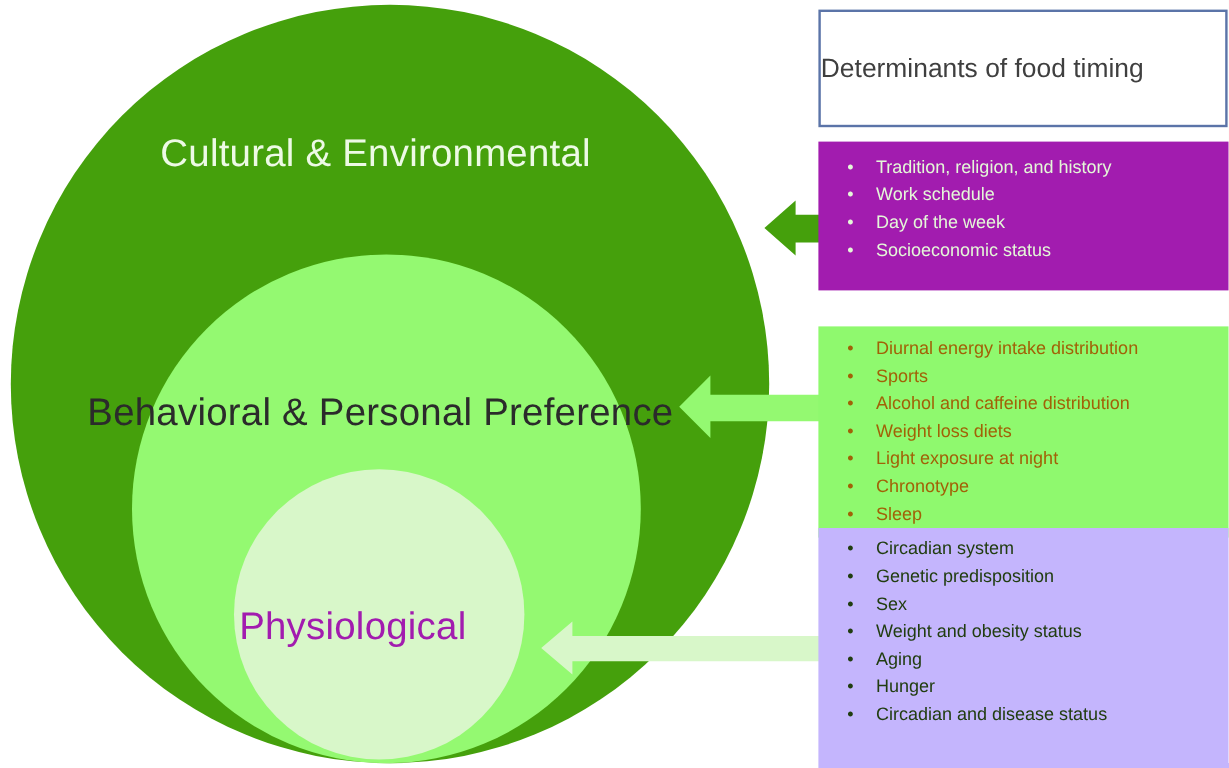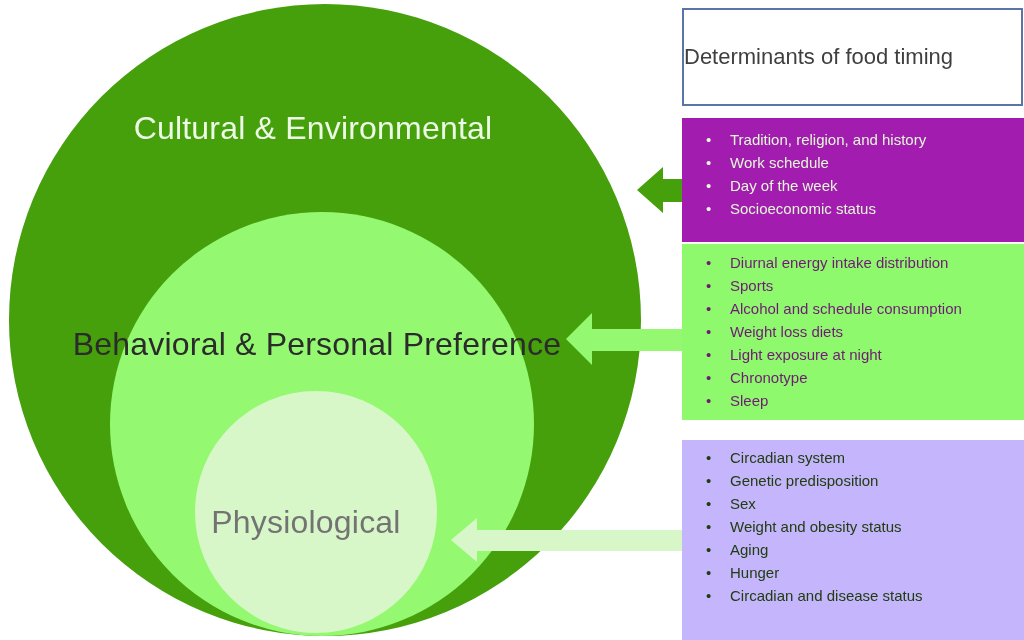--- a/index.html
+++ b/index.html
@@ -18,21 +18,21 @@
 
   .circle-label {
     position: absolute;
     transform: translate(-50%, -50%);
     white-space: nowrap;
     font-size: 32px;
     letter-spacing: 0.2px;
   }
   .circle-label.l1 { left: 313px; top: 128px; color: #edfae5; }
   .circle-label.l2 { left: 317px; top: 344px; color: #2b2b2b; }
-  .circle-label.l3 { left: 306px; top: 522px; color: #737373; }
+  .circle-label.l3 { left: 294px; top: 522px; color: #a21caf; }
 
   .arrows { position: absolute; left: 0; top: 0; width: 1024px; height: 640px; }
 
   .title-box {
     position: absolute;
     left: 682px; top: 8px;
     width: 337px; height: 94px;
     background: #ffffff;
     border: 2px solid #5b74a8;
     display: flex;
@@ -56,21 +56,21 @@
     font-size: 15px;
     line-height: 23px;
     white-space: nowrap;
   }
   .info-box li::before {
     content: "\2022";
     position: absolute;
     left: 16px;
   }
   .info-box.box1 { top: 118px; height: 124px; background: #a21caf; color: #e4f8d8; padding-top: 10px; }
-  .info-box.box2 { top: 244px; height: 176px; background: #8ff96e; color: #701a75; padding-top: 7px; }
+  .info-box.box2 { top: 272px; height: 176px; background: #8ff96e; color: #a16207; padding-top: 7px; }
   .info-box.box3 { top: 440px; height: 220px; background: #c4b5fd; color: #213d10; padding-top: 6px; }
 </style>
 </head>
 <body>
 
 <div class="canvas">
 
   <div class="circle outer"></div>
   <div class="circle middle"></div>
   <div class="circle inner"></div>
@@ -95,21 +95,21 @@
       <li>Work schedule</li>
       <li>Day of the week</li>
       <li>Socioeconomic status</li>
     </ul>
   </div>
 
   <div class="info-box box2">
     <ul>
       <li>Diurnal energy intake distribution</li>
       <li>Sports</li>
-      <li>Alcohol and schedule consumption</li>
+      <li>Alcohol and caffeine distribution</li>
       <li>Weight loss diets</li>
       <li>Light exposure at night</li>
       <li>Chronotype</li>
       <li>Sleep</li>
     </ul>
   </div>
 
   <div class="info-box box3">
     <ul>
       <li>Circadian system</li>

